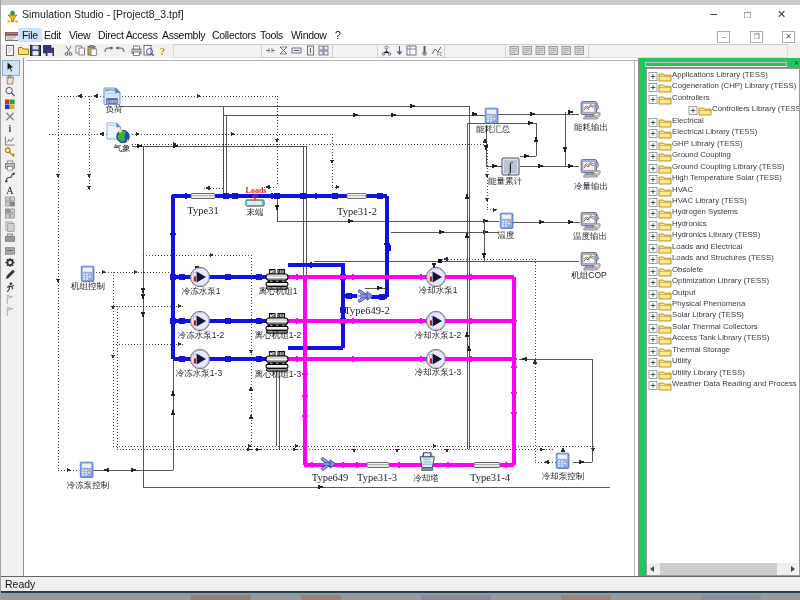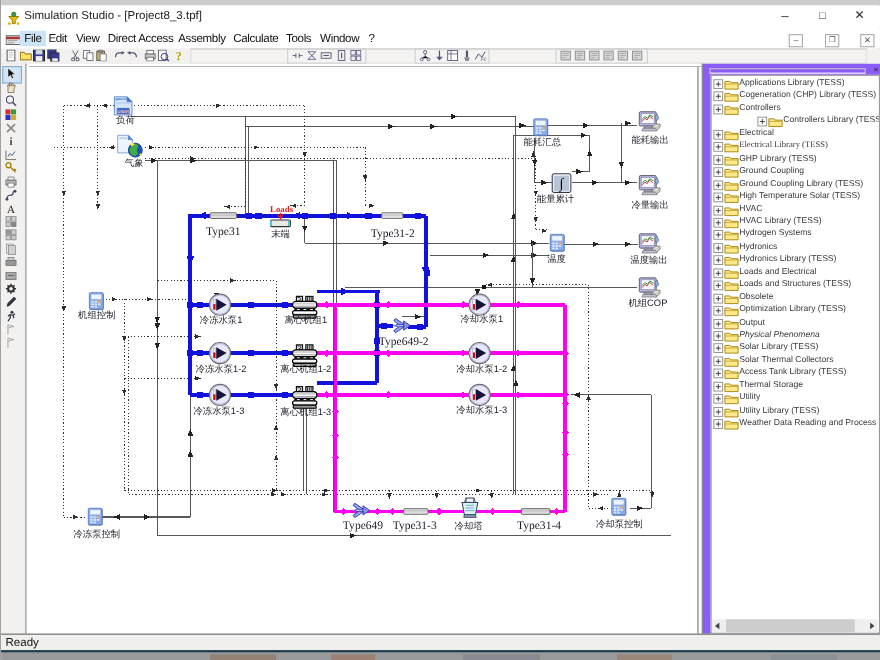--- a/index.html
+++ b/index.html
@@ -8,21 +8,21 @@
 .titletop{position:absolute;left:0;top:0;width:800px;height:5px;background:#cccccc;}
 .titlebar{position:absolute;left:0;top:5px;width:800px;height:21px;background:#ffffff;}
 .title-ico{position:absolute;left:5px;top:5px;width:13px;height:13px;}
 .title-txt{position:absolute;left:21px;top:3px;font-size:10.5px;color:#222;}
 .wbtn{position:absolute;top:0;width:35px;height:21px;color:#333;text-align:center;font-size:12px;line-height:19px;}
 .menubar{position:absolute;left:0;top:26px;width:800px;height:18px;background:#ffffff;font-size:10.5px;color:#111;letter-spacing:-0.3px;}
 .mi{position:absolute;top:2px;height:14px;line-height:14px;}
 .toolbar{position:absolute;left:0;top:44px;width:800px;height:14px;background:#f2f1f0;border-bottom:1px solid #d4d4d4;}
 .lefttools{position:absolute;left:0;top:58px;width:23px;height:519px;background:#f2f1f0;border-right:1px solid #909090;box-sizing:border-box;}
 .canvas{position:absolute;left:24px;top:58px;width:613px;height:519px;background:#ffffff;}
-.tree{position:absolute;left:637px;top:58px;width:163px;height:519px;background:#8b5cf6;box-sizing:border-box;border-left:1px solid #909090;}
+.tree{position:absolute;left:637px;top:58px;width:163px;height:519px;background:#22c55e;box-sizing:border-box;border-left:1px solid #909090;}
 .treelist{position:absolute;left:7px;top:10px;width:154px;height:508px;background:#ffffff;border:1px solid #9a9a9a;box-sizing:border-box;overflow:hidden;}
 .ti{position:absolute;left:1px;height:11px;font-size:7.8px;color:#3a3a3a;white-space:nowrap;}
 .statusbar{position:absolute;left:0;top:576px;width:800px;height:15px;background:#f0efee;font-size:10.5px;color:#111;border-top:1px solid #666;box-sizing:border-box;}
 .taskstrip{position:absolute;left:0;top:591px;width:800px;height:9px;background:#999a9b;border-top:2px solid #20404f;box-sizing:border-box;}
 </style>
 </head>
 <body>
 <div class="win">
 <div class="titletop"></div>
 <div class="titlebar">
@@ -41,21 +41,21 @@
  <svg style="position:absolute;left:4px;top:4px;width:14px;height:11px;" viewBox="0 0 14 11">
         <rect x="0.5" y="2.5" width="13" height="8" fill="#e8e8f0" stroke="#555" stroke-width="0.8"></rect>
         <path d="M0.5 4.5 L13.5 4.5" stroke="#a33" stroke-width="2.2"></path>
         <path d="M2 7 L11 7 M2 9 L8 9" stroke="#888" stroke-width="0.7"></path>
       </svg>
  <div class="mi" style="left:17px;background:#cde4f7;padding:0 4px;">File</div>
  <div class="mi" style="left:43px;">Edit</div>
  <div class="mi" style="left:68px;">View</div>
  <div class="mi" style="left:97px;">Direct Access</div>
  <div class="mi" style="left:161px;">Assembly</div>
- <div class="mi" style="left:211px;">Calculate</div>
+ <div class="mi" style="left:211px;">Collectors</div>
  <div class="mi" style="left:259px;">Tools</div>
  <div class="mi" style="left:290px;">Window</div>
  <div class="mi" style="left:334px;">?</div>
  <div style="position:absolute;left:716px;top:5px;width:11px;height:10px;border:1px solid #aaa;font-size:8px;line-height:9px;text-align:center;color:#555;">–</div>
  <div style="position:absolute;left:749px;top:5px;width:11px;height:10px;border:1px solid #aaa;font-size:7px;line-height:10px;text-align:center;color:#555;">❐</div>
  <div style="position:absolute;left:781px;top:5px;width:11px;height:10px;border:1px solid #aaa;font-size:8px;line-height:9px;text-align:center;color:#555;">✕</div>
 </div>
 <div class="toolbar">
 <svg style="position:absolute;left:4.0px;top:1px;width:11px;height:11px;" viewBox="0 0 11 11">
         <rect x="1.5" y="0.5" width="7" height="10" fill="#fff" stroke="#555" stroke-width="0.9"></rect>
@@ -716,21 +716,21 @@
 <path d="M11 3 L15.5 3 L16.5 4.2 L23 4.2 L23 10 L11 10 Z" fill="#ffe88a" stroke="#a08000" stroke-width="0.8"></path>
 <path d="M11 5.4 L23 5.4" stroke="#a08000" stroke-width="0.5"></path>
 </svg><span style="position:relative;top:-2.5px;">Controllers Library (TESS)</span></div>
 <div class="ti" style="top:47.8px;">
 <svg style="width:24px;height:11px;vertical-align:-2.5px;" viewBox="0 0 24 11">
 <rect x="1" y="1.5" width="8" height="8" fill="#fff" stroke="#888" stroke-width="0.8"></rect>
 <path d="M2.7 5.5 L7.3 5.5 M5 3.2 L5 7.8" stroke="#444" stroke-width="0.9"></path>
 <path d="M11 3 L15.5 3 L16.5 4.2 L23 4.2 L23 10 L11 10 Z" fill="#ffe88a" stroke="#a08000" stroke-width="0.8"></path>
 <path d="M11 5.4 L23 5.4" stroke="#a08000" stroke-width="0.5"></path>
 </svg><span style="position:relative;top:-2.5px;">Electrical</span></div>
-<div class="ti" style="top:59.2px;font-family:Liberation Serif, serif;">
+<div class="ti" style="top:59.2px;">
 <svg style="width:24px;height:11px;vertical-align:-2.5px;" viewBox="0 0 24 11">
 <rect x="1" y="1.5" width="8" height="8" fill="#fff" stroke="#888" stroke-width="0.8"></rect>
 <path d="M2.7 5.5 L7.3 5.5 M5 3.2 L5 7.8" stroke="#444" stroke-width="0.9"></path>
 <path d="M11 3 L15.5 3 L16.5 4.2 L23 4.2 L23 10 L11 10 Z" fill="#ffe88a" stroke="#a08000" stroke-width="0.8"></path>
 <path d="M11 5.4 L23 5.4" stroke="#a08000" stroke-width="0.5"></path>
 </svg><span style="position:relative;top:-2.5px;">Electrical Library (TESS)</span></div>
 <div class="ti" style="top:70.7px;">
 <svg style="width:24px;height:11px;vertical-align:-2.5px;" viewBox="0 0 24 11">
 <rect x="1" y="1.5" width="8" height="8" fill="#fff" stroke="#888" stroke-width="0.8"></rect>
 <path d="M2.7 5.5 L7.3 5.5 M5 3.2 L5 7.8" stroke="#444" stroke-width="0.9"></path>
@@ -827,21 +827,21 @@
 <path d="M2.7 5.5 L7.3 5.5 M5 3.2 L5 7.8" stroke="#444" stroke-width="0.9"></path>
 <path d="M11 3 L15.5 3 L16.5 4.2 L23 4.2 L23 10 L11 10 Z" fill="#ffe88a" stroke="#a08000" stroke-width="0.8"></path>
 <path d="M11 5.4 L23 5.4" stroke="#a08000" stroke-width="0.5"></path>
 </svg><span style="position:relative;top:-2.5px;">Output</span></div>
 <div class="ti" style="top:231.0px;">
 <svg style="width:24px;height:11px;vertical-align:-2.5px;" viewBox="0 0 24 11">
 <rect x="1" y="1.5" width="8" height="8" fill="#fff" stroke="#888" stroke-width="0.8"></rect>
 <path d="M2.7 5.5 L7.3 5.5 M5 3.2 L5 7.8" stroke="#444" stroke-width="0.9"></path>
 <path d="M11 3 L15.5 3 L16.5 4.2 L23 4.2 L23 10 L11 10 Z" fill="#ffe88a" stroke="#a08000" stroke-width="0.8"></path>
 <path d="M11 5.4 L23 5.4" stroke="#a08000" stroke-width="0.5"></path>
-</svg><span style="position:relative;top:-2.5px;font-style:italic;">Physical Phenomena</span></div>
+</svg><span style="position:relative;top:-2.5px;">Physical Phenomena</span></div>
 <div class="ti" style="top:242.4px;">
 <svg style="width:24px;height:11px;vertical-align:-2.5px;" viewBox="0 0 24 11">
 <rect x="1" y="1.5" width="8" height="8" fill="#fff" stroke="#888" stroke-width="0.8"></rect>
 <path d="M2.7 5.5 L7.3 5.5 M5 3.2 L5 7.8" stroke="#444" stroke-width="0.9"></path>
 <path d="M11 3 L15.5 3 L16.5 4.2 L23 4.2 L23 10 L11 10 Z" fill="#ffe88a" stroke="#a08000" stroke-width="0.8"></path>
 <path d="M11 5.4 L23 5.4" stroke="#a08000" stroke-width="0.5"></path>
 </svg><span style="position:relative;top:-2.5px;">Solar Library (TESS)</span></div>
 <div class="ti" style="top:253.9px;">
 <svg style="width:24px;height:11px;vertical-align:-2.5px;" viewBox="0 0 24 11">
 <rect x="1" y="1.5" width="8" height="8" fill="#fff" stroke="#888" stroke-width="0.8"></rect>

